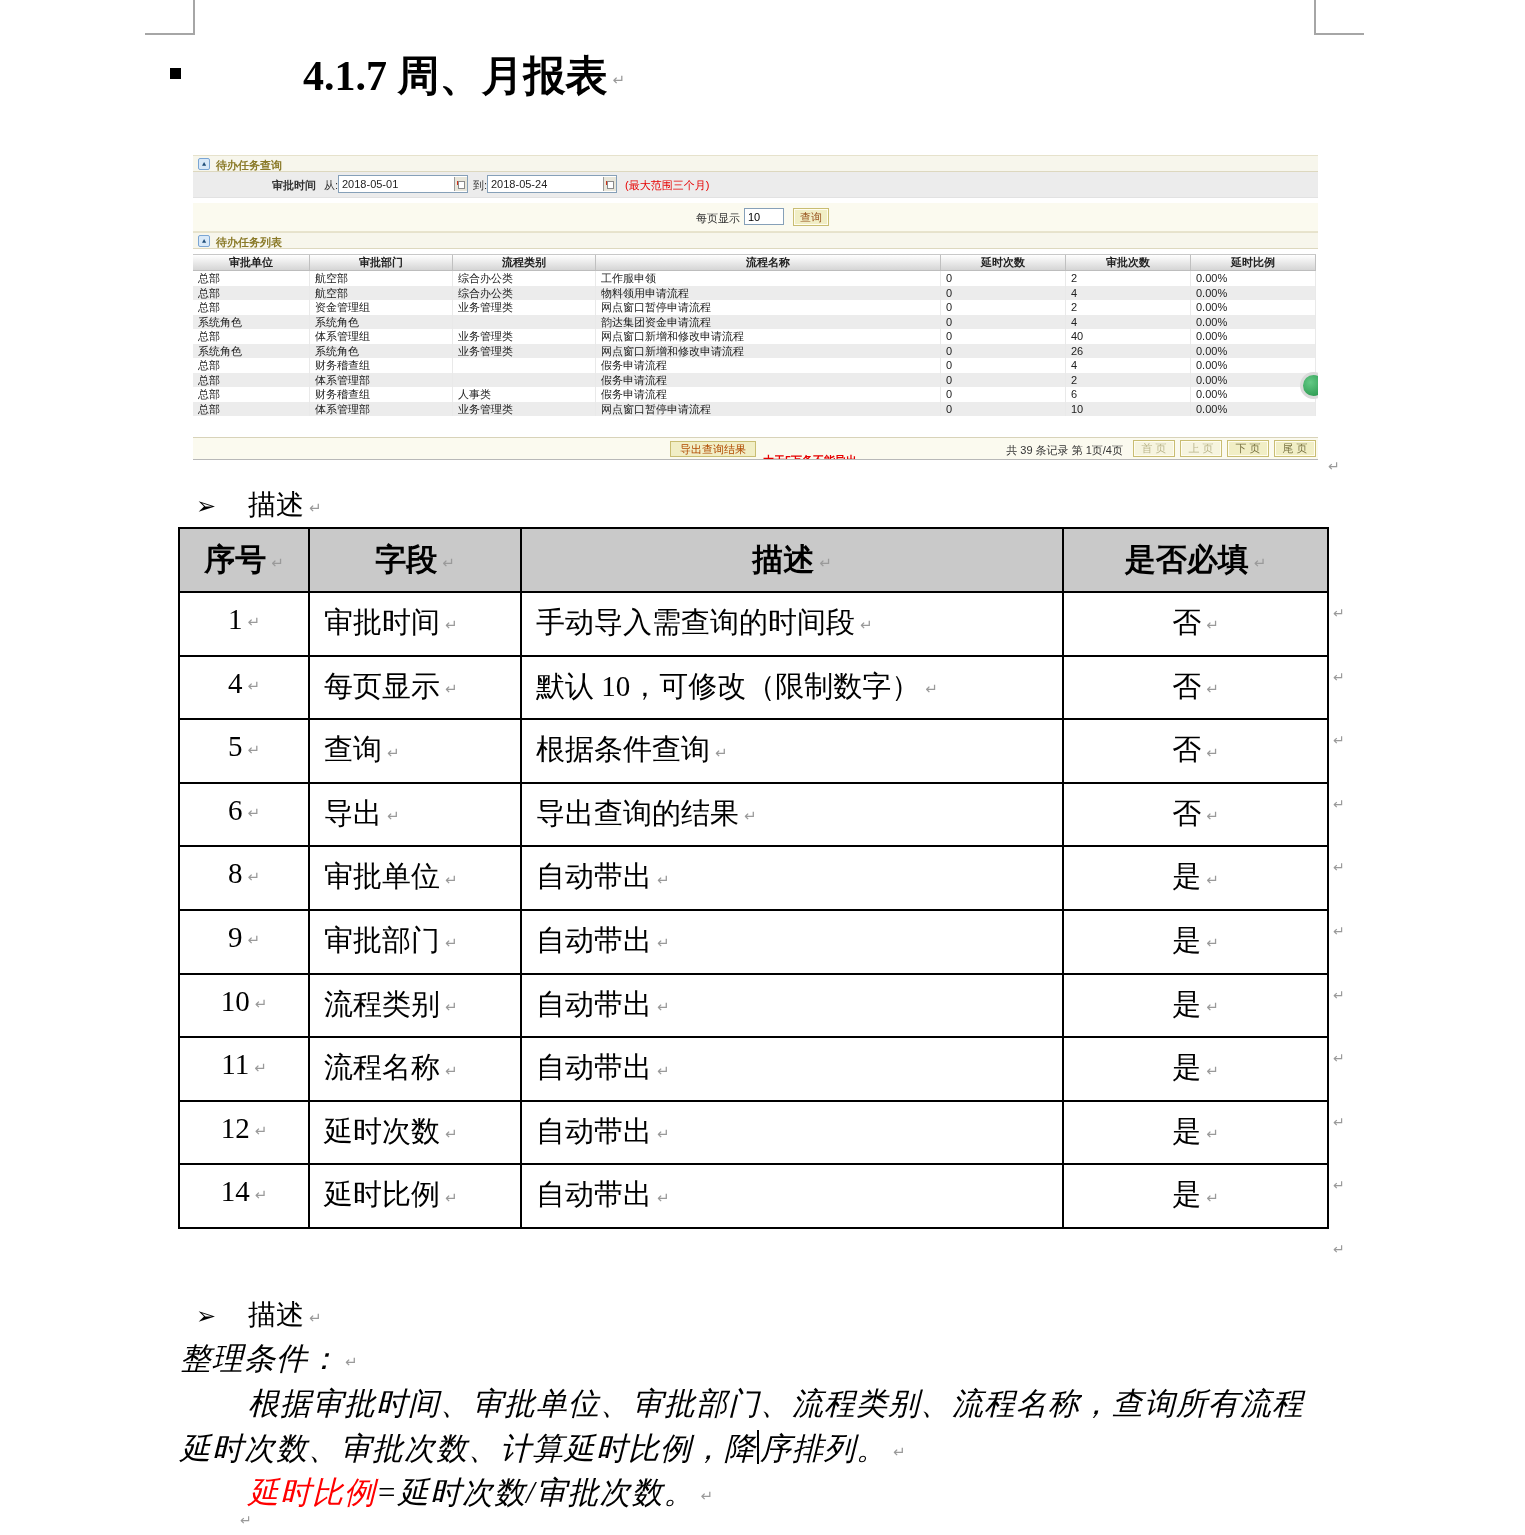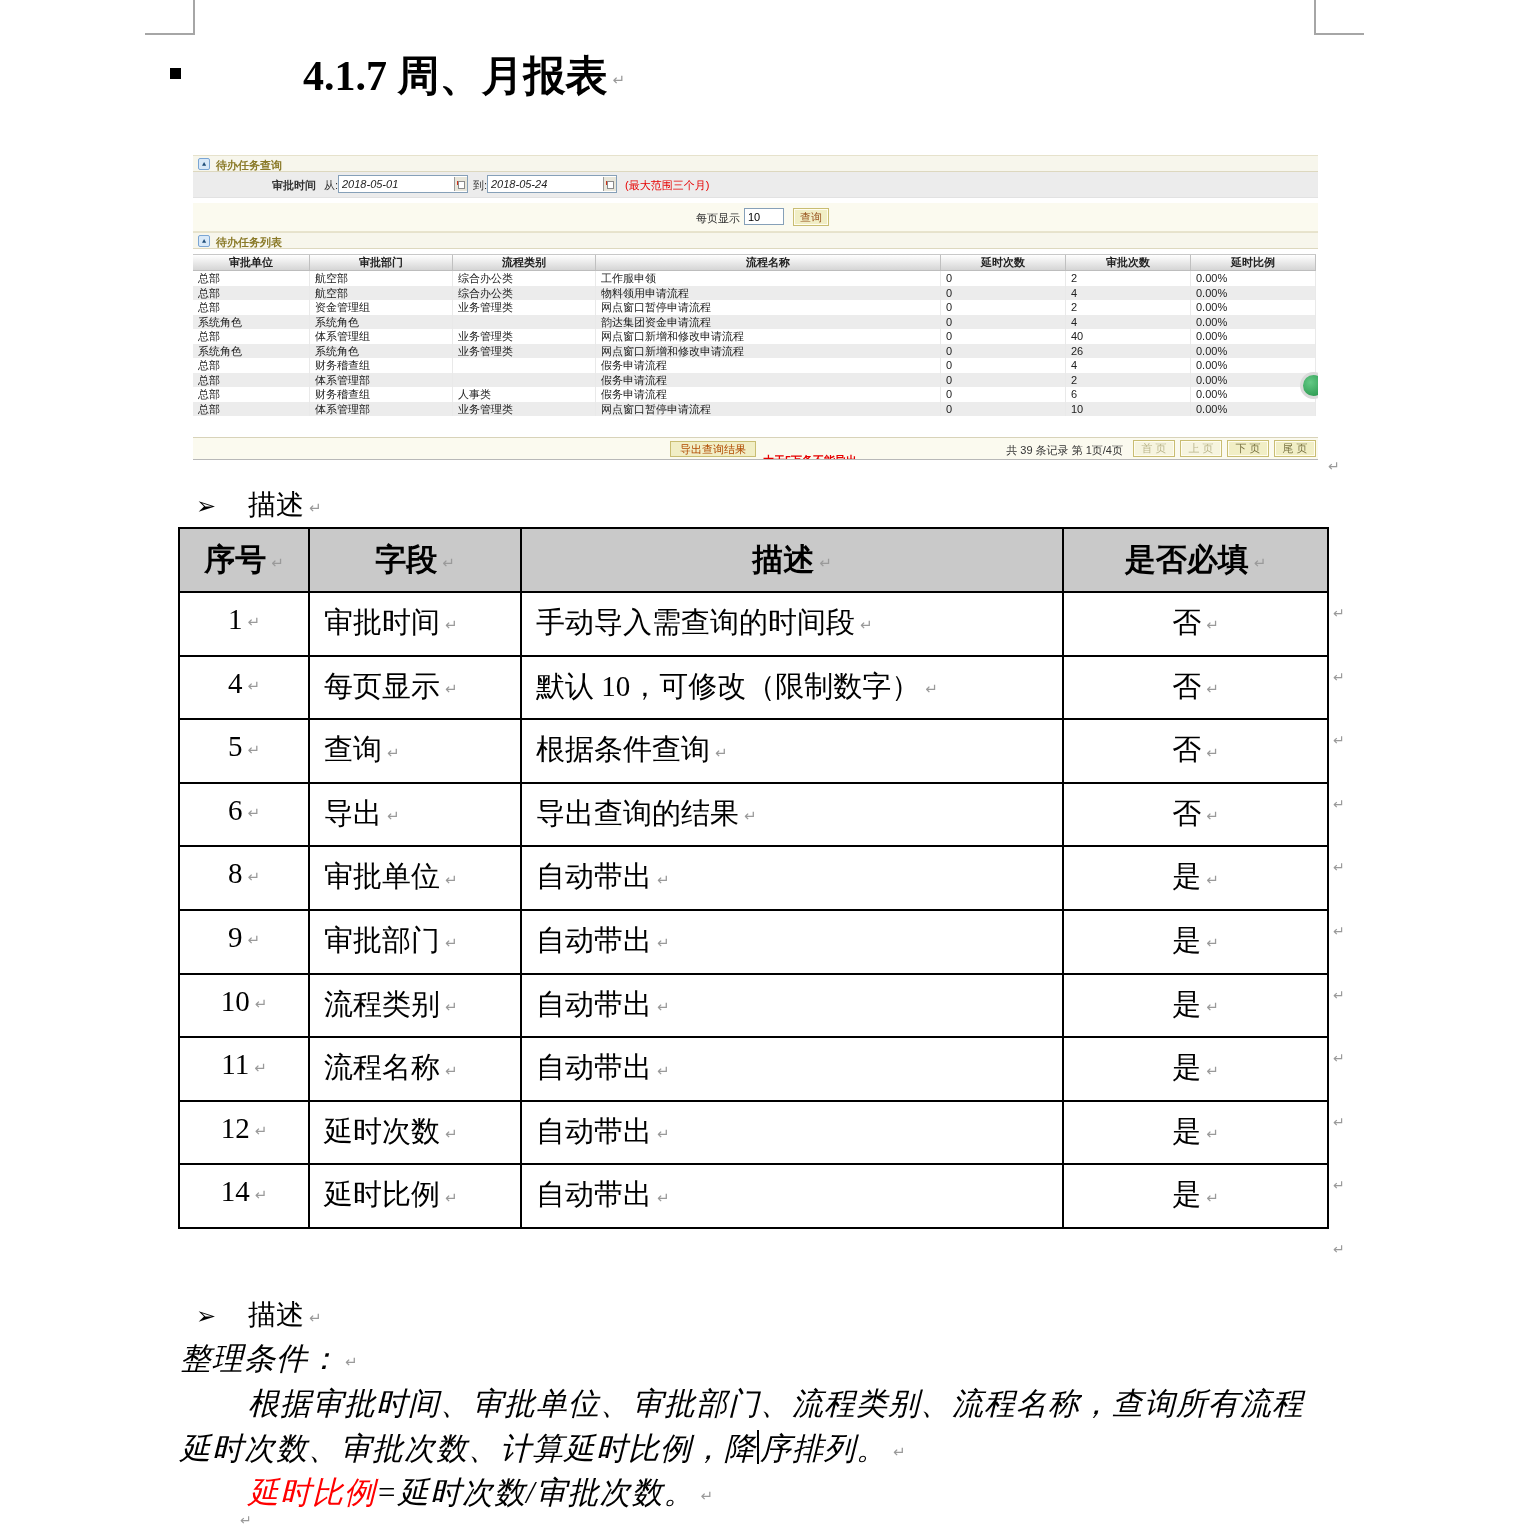--- a/index.html
+++ b/index.html
@@ -28,21 +28,21 @@
   .ph .tri{position:absolute;left:5px;top:2px;width:12px;height:12px;background:#d9e9f8;
     border:1px solid #7aa5d4;color:#1f4e79;font-size:7px;line-height:10px;text-align:center;border-radius:2px;cursor:pointer;}
   .ph .t{position:absolute;left:23px;top:2px;font-weight:bold;color:var(--panel_title);}
   .frow1{position:absolute;left:0;top:17px;width:1125px;height:26px;background:#ececec;
     border-bottom:1px solid #e2e2e2;}
   .lbl-time{position:absolute;left:79px;top:6px;font-weight:bold;color:#333;}
   .inline-lbl{position:absolute;top:6px;color:#333;}
   .datebox{position:absolute;top:3px;width:130px;height:18px;background:#fff;
     border:1px solid #86a0b8;display:flex;align-items:center;}
   .datebox input{border:0;outline:0;flex:1;min-width:0;font-size:11px;height:14px;padding:8px 3px;
-    font-family:"Liberation Sans","DejaVu Sans",sans-serif;color:#222;background:transparent;font-style:italic;}
+    font-family:"Liberation Sans","DejaVu Sans",sans-serif;color:#222;background:transparent;}
   .cal{width:13px;height:14px;background:#e8e6da;border-left:1px solid #9a9a9a;position:relative;cursor:pointer;flex:0 0 13px;}
   .cal::before{content:"";position:absolute;left:2px;top:4px;width:4px;height:4px;background:#d23018;}
   .cal::after{content:"";position:absolute;right:2px;top:4px;width:5px;height:6px;border:1px solid #8a8a8a;background:#fff;}
   .note-red{position:absolute;left:432px;top:6px;color:var(--accent_red);}
   .frow2{position:absolute;left:0;top:48px;width:1125px;height:29px;background:#fbfaef;
     border-bottom:1px solid #e8e4cd;}
   .pp-lbl{position:absolute;left:503px;top:8px;color:#333;}
   .pp-input{position:absolute;left:551px;top:5px;width:40px;height:17px;border:1px solid #86a0b8;
     font-size:11px;padding:0 3px;font-family:"Liberation Sans","DejaVu Sans",sans-serif;}
   .btn{background:var(--button_bg);border:1px solid var(--button_border);color:var(--button_text);

